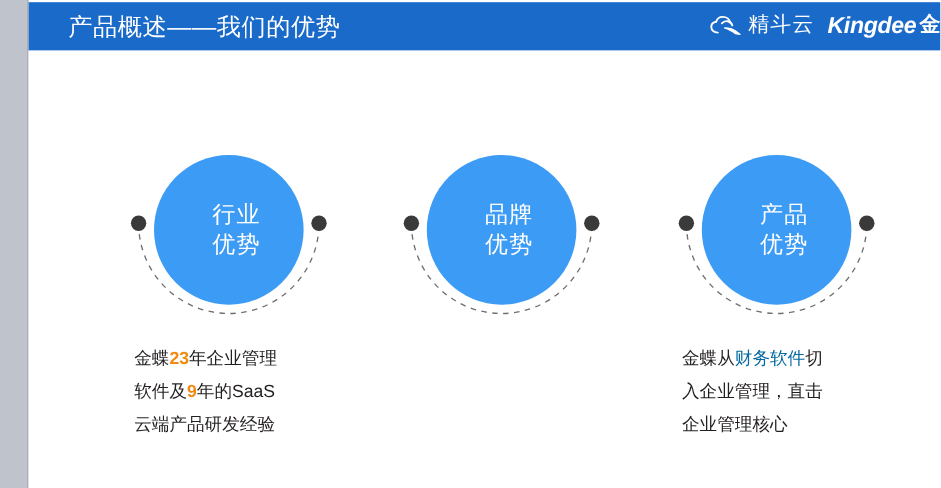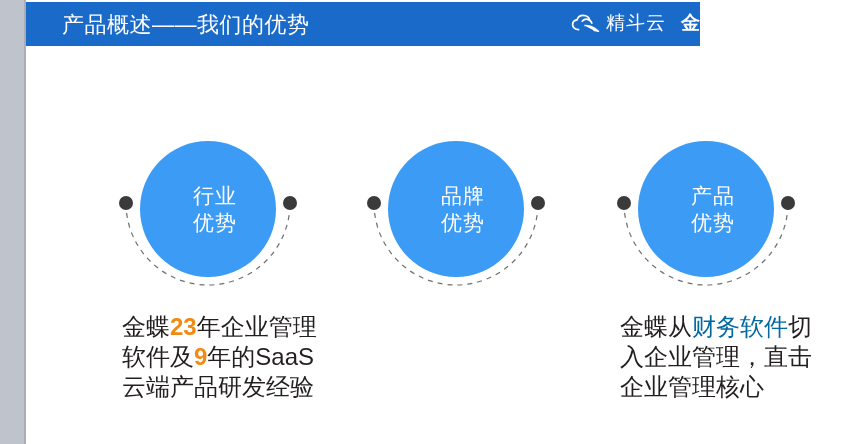--- a/index.html
+++ b/index.html
@@ -38,21 +38,21 @@
     width: 2px;
     height: 444px;
     background: #a9aeb6;
   }
 
   
   .titlebar {
     position: absolute;
     left: 26px;
     top: 2px;
-    width: 674px;
+    width: 829px;
     height: 44px;
     background: #1a6ac9;
   }
   .title-text {
     position: absolute;
     left: 36px;
     top: 10px;
     font-size: 22px;
     line-height: 26px;
     color: #ffffff;
@@ -165,21 +165,21 @@
     padding-left: 14px;
   }
 
   
   .caption {
     position: absolute;
     left: 14px;
     top: 192px;
     width: 240px;
     color: #231f20;
-    font-size: 24px;
+    font-size: 16px;
     line-height: 30px;
   }
   .caption div { white-space: nowrap; }
   .hl-num {
     color: #f08a12;
     font-weight: bold;
   }
   .hl-word {
     color: #0369a1;
   }
@@ -195,20 +195,21 @@
   <div class="titlebar">
     <div class="title-text">产品概述——我们的优势</div>
 
     <div class="logo">
       <svg class="logo-cloud" viewBox="0 0 30 20">
         <path d="M7.6 16.6C4.1 16.6 1.6 14.4 1.6 11.6c0-2.5 1.9-4.5 4.5-4.8C6.7 4.2 9.2 2.3 12.2 2.3c3.3 0 6 2.2 6.5 5.1" fill="none" stroke="#ffffff" stroke-width="1.7" stroke-linecap="round"></path>
         <path d="M11.2 8.2c1.3-1.5 3.3-2.3 5.3-1.9 2.1.4 3.7 1.9 4.3 3.8" fill="none" stroke="#ffffff" stroke-width="1.7" stroke-linecap="round"></path>
         <path d="M13.4 12.5c3.6-.4 7.2.6 10 2.6l4.2 3.1-5.1-.9" fill="#ffffff" stroke="#ffffff" stroke-width="1.4" stroke-linejoin="round"></path>
       </svg>
       <span class="logo-cn">精斗云</span>
+      <span class="logo-en">Kingdee</span>
       <span class="logo-cn2">金</span>
     </div>
   </div>
 
   <div class="content"></div>
 
   <div class="cards">
 
     <div class="card card-1">
       <div class="circle-wrap">

